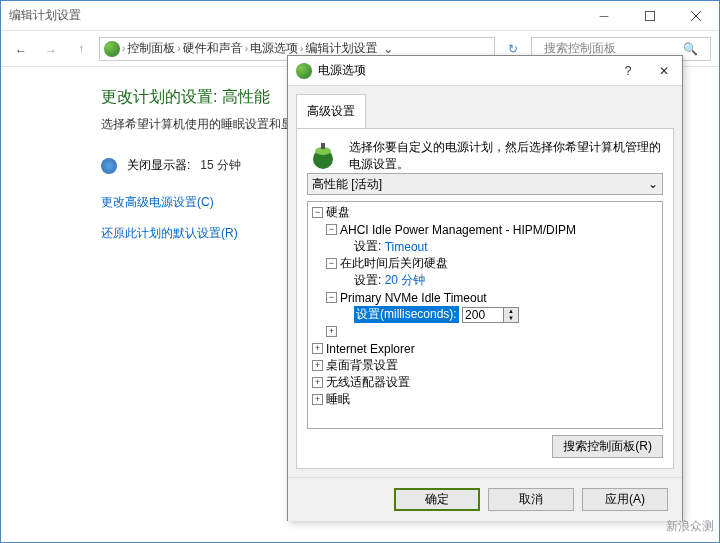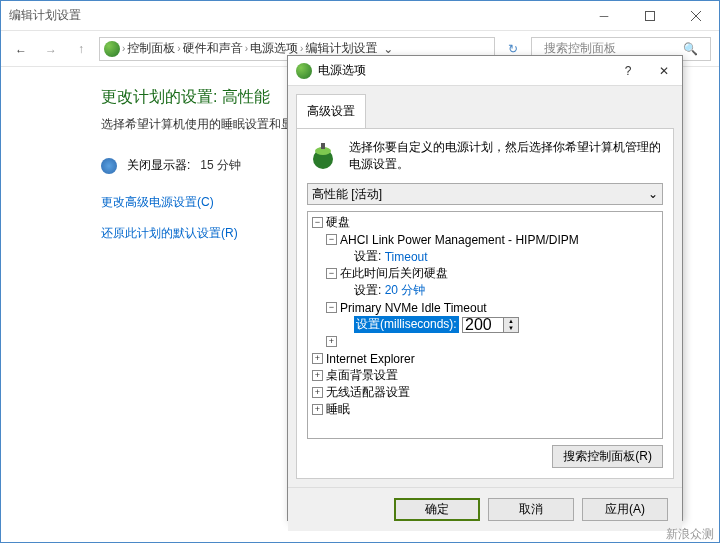--- a/index.html
+++ b/index.html
@@ -30,38 +30,38 @@
 .link{color:#0066cc;margin-bottom:14px;cursor:pointer}
 
 .dialog{position:absolute;left:287px;top:55px;width:396px;height:466px;background:#f0f0f0;border:1px solid #888;box-shadow:2px 2px 8px rgba(0,0,0,.2)}
 .dlg-title{height:30px;background:#fff;display:flex;align-items:center;padding-left:8px;border-bottom:1px solid #ddd}
 .dlg-ic{width:16px;height:16px;background:radial-gradient(circle at 30% 30%,#7ec850,#2a7a2a);border-radius:50%;margin-right:6px}
 .dlg-title .t{flex:1}
 .dlg-winbtn{width:36px;height:30px;display:flex;align-items:center;justify-content:center;color:#333}
 .tabs{margin:8px 8px 0;display:flex}
 .tab{background:#fff;border:1px solid #ccc;border-bottom:none;padding:8px 10px}
 .tab-body{margin:0 8px 8px;background:#fff;border:1px solid #ccc;padding:10px}
-.desc-row{display:flex;gap:10px;margin-bottom:10px}
+.desc-row{display:flex;gap:10px;}
 .pot-ic{width:32px;height:32px;flex-shrink:0}
 .plan-select{width:100%;height:22px;border:1px solid #aaa;background:#eee;padding:0 4px;display:flex;align-items:center;justify-content:space-between;margin-bottom:6px}
 .tree{border:1px solid #aaa;height:228px;overflow:hidden;background:#fff;padding:2px}
 .tree-row{display:flex;align-items:center;height:17px;white-space:nowrap}
 .expander{width:11px;height:11px;border:1px solid #888;display:flex;align-items:center;justify-content:center;font-size:9px;line-height:1;margin-right:3px;color:#333;flex-shrink:0}
 .indent{display:inline-block}
 .val-link{color:#0066cc}
 .sel{background:#0078d7;color:#fff;padding:0 2px}
 .spinner{display:inline-flex;border:1px solid #888;height:16px;align-items:center}
-.spinner input{border:none;width:40px;height:14px;padding:0 2px;font-size:16px;outline:none}
+.spinner input{border:none;width:40px;height:14px;padding:0 2px;font-size:12px;outline:none}
 .spin-btns{display:flex;flex-direction:column;border-left:1px solid #888}
 .spin-btn{width:14px;height:7px;background:#e8e8e8;font-size:6px;line-height:7px;text-align:center}
 .restore-row{display:flex;justify-content:flex-end;margin-top:6px}
 .btn{min-width:86px;height:23px;border:1px solid #aaa;background:#e8e8e8;padding:0 10px;display:flex;align-items:center;justify-content:center;cursor:pointer}
 .btn.primary{border:2px solid #4d7c0f}
 .dlg-buttons{height:44px;display:flex;align-items:center;justify-content:flex-end;gap:8px;padding:0 14px;border-top:1px solid #ddd;background:#f0f0f0}
-.watermark{position:absolute;right:6px;bottom:2px;text-align:right;color:#999;font-size:11px;line-height:1.2}
+.watermark{position:absolute;right:6px;bottom:10px;text-align:right;color:#999;font-size:11px;line-height:1.2}
 </style>
 </head>
 <body>
 
 <div class="main-window">
   <div class="titlebar">
     <span class="title">编辑计划设置</span>
     <div class="win-btns">
       <div class="win-btn">─</div>
       <div class="win-btn">
@@ -139,21 +139,21 @@
 
     <div class="tree">
       <div class="tree-row">
           <span class="indent" style="width:2px"></span>
           <span class="expander">−</span>
           <span>硬盘</span>
         </div>
       <div class="tree-row">
           <span class="indent" style="width:16px"></span>
           <span class="expander">−</span>
-          <span>AHCI Link Power Management - HIPM/DIPM</span>
+          <span>AHCI Idle Power Management - HIPM/DIPM</span>
         </div>
       <div class="tree-row"><span class="indent" style="width:44px"></span><span>设置:</span>&nbsp;<span class="val-link">Timeout</span></div>
       <div class="tree-row">
           <span class="indent" style="width:16px"></span>
           <span class="expander">−</span>
           <span>在此时间后关闭硬盘</span>
         </div>
       <div class="tree-row"><span class="indent" style="width:44px"></span><span>设置:</span>&nbsp;<span class="val-link">20 分钟</span></div>
       <div class="tree-row">
           <span class="indent" style="width:16px"></span>

